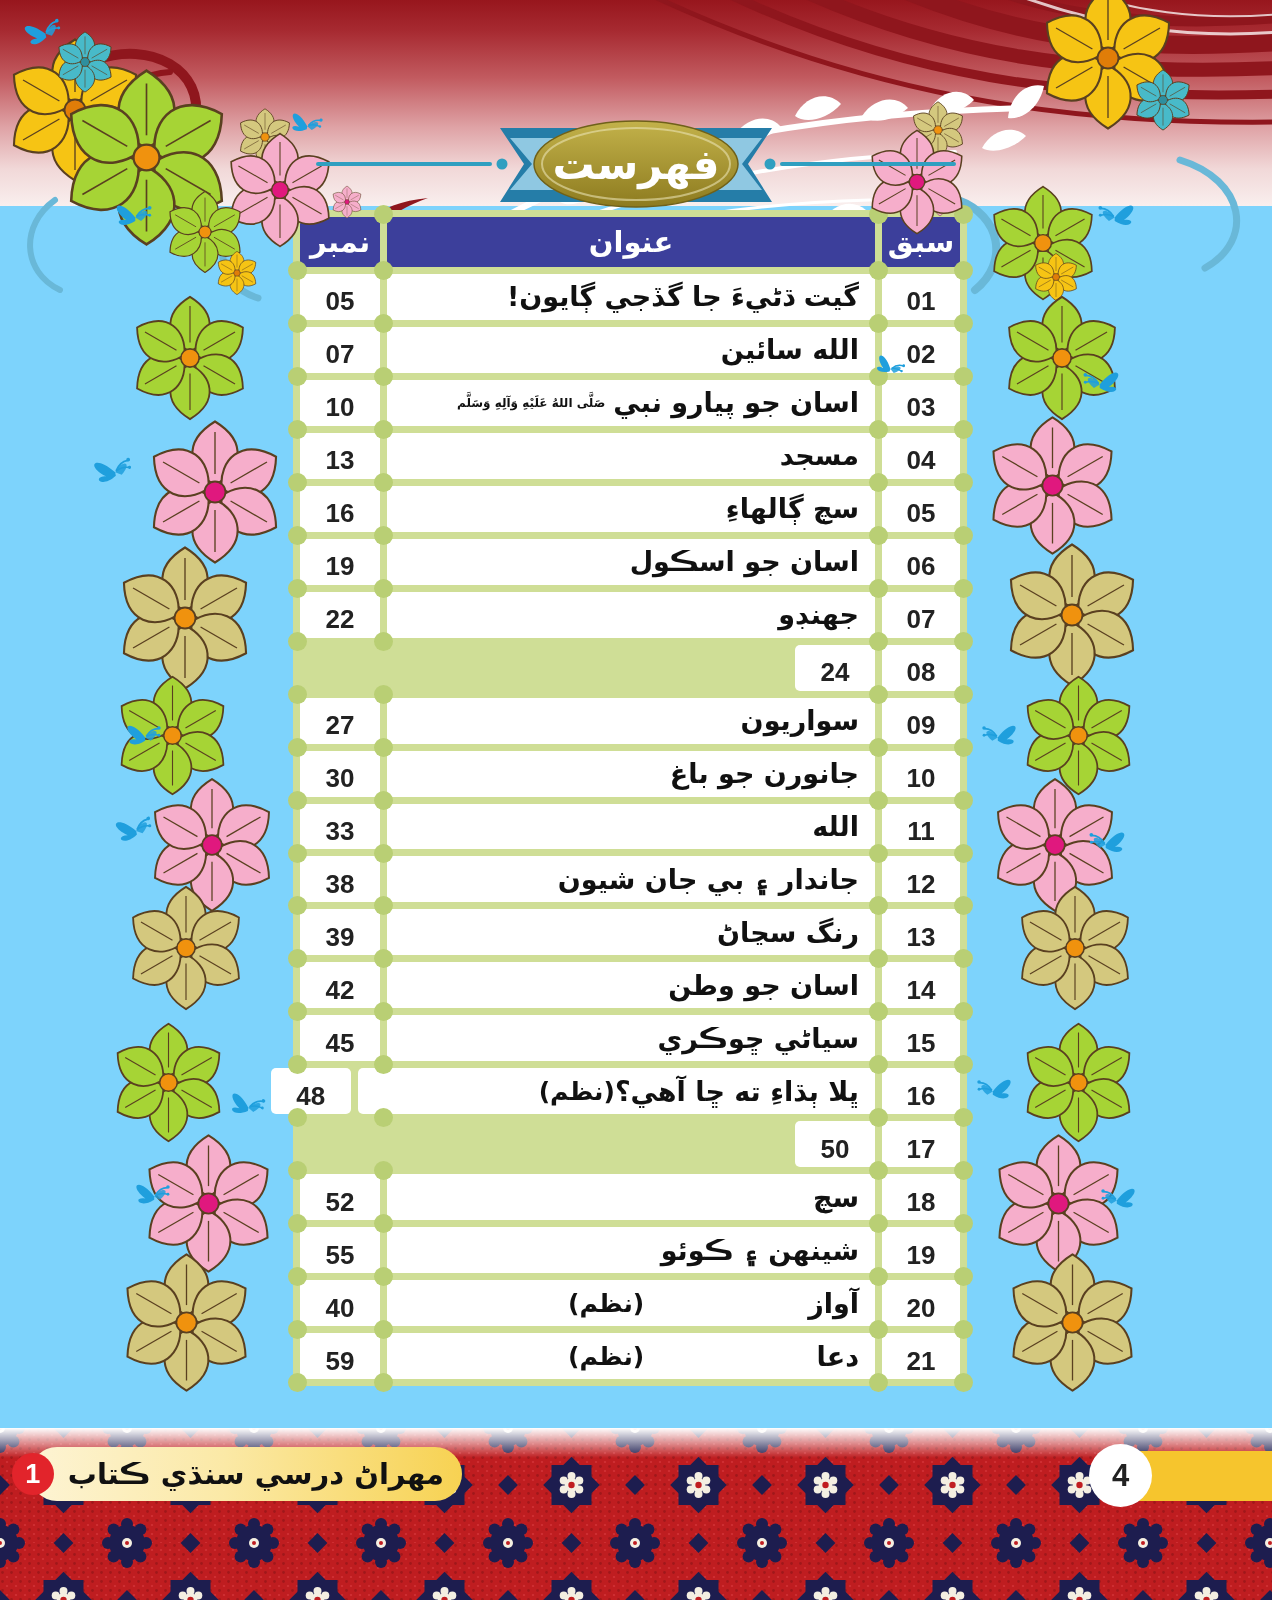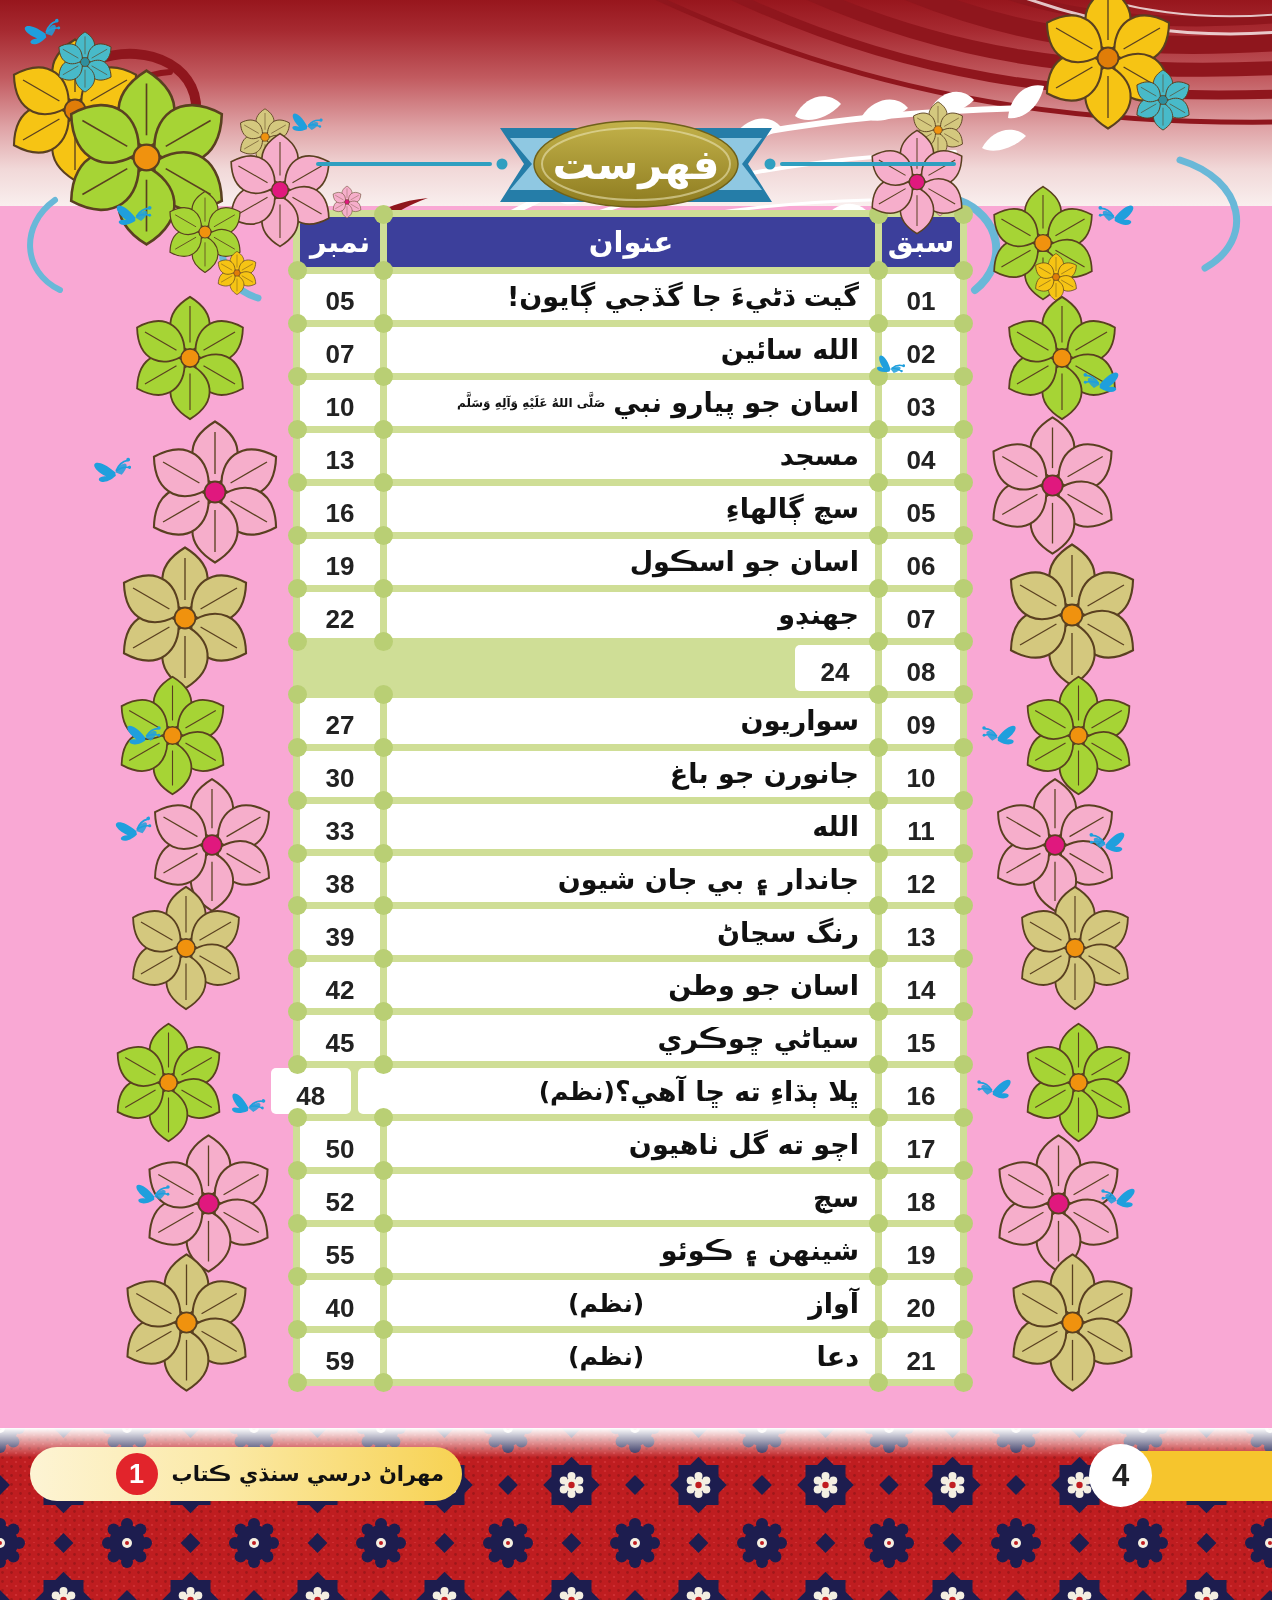--- a/index.html
+++ b/index.html
@@ -1,16 +1,16 @@
 <!DOCTYPE html>
 <html style="--table_green: #cfde96; --dot_green: #b9cf74; --header_blue: #3c3f9b; --badge_teal: #2f9fc0; --band_yellow: #f6c52d; --circle_red: #e2242b; --ajrak_red: #bf1d20; --ajrak_navy: #1d1d4f;"><head>
 <meta charset="utf-8">
 <style>
   html,body{margin:0;padding:0;background:#fff;}
-  .page{position:relative;width:1272px;height:1600px;overflow:hidden;background:#f9a8d4;
+  .page{position:relative;width:1272px;height:1600px;overflow:hidden;background:#7dd3fc;
         font-family:"DejaVu Sans",sans-serif;}
   
   .header-band{position:absolute;left:0;top:0;width:1272px;height:206px;z-index:1;
     background:linear-gradient(180deg,#97161d 0%,#a72a31 15%,#c25b60 38%,#dfa3a6 62%,#f1d8d8 82%,#f9efee 100%);}
   .hart{position:absolute;left:0;top:0;overflow:visible;}
   
   .badge-wrap{position:absolute;left:296px;top:118px;width:680px;height:96px;z-index:4;}
   .badge-text{font-weight:bold;}
   
   .toc{position:absolute;left:293px;top:210px;width:674px;height:1176px;z-index:2;
@@ -36,21 +36,21 @@
   #dots{position:absolute;left:0;top:0;right:0;bottom:0;pointer-events:none;}
   .dot{position:absolute;width:19px;height:19px;border-radius:50%;}
   
   #decor{position:absolute;left:0;top:0;width:1272px;height:1600px;z-index:3;pointer-events:none;}
   .dec{position:absolute;}
   
   .footer-pattern{position:absolute;left:0;top:1428px;width:1272px;height:172px;z-index:1;}
   .book-band{position:absolute;left:30px;top:1447px;width:432px;height:54px;z-index:3;
     border-radius:27px;background:linear-gradient(90deg,#fdf4d4 0%,#fbe9a6 45%,#f7d252 100%);
     display:flex;direction:rtl;align-items:center;gap:14px;padding-right:18px;box-sizing:border-box;}
-  .book-label{font-size:21px;font-weight:bold;color:#111;white-space:nowrap;}
+  .book-label{font-size:29px;font-weight:bold;color:#111;white-space:nowrap;}
   .book-num-circle{width:42px;height:42px;border-radius:50%;background:var(--circle_red,#e2242b);
     color:#fff;display:flex;align-items:center;justify-content:center;
     font-family:"Liberation Sans",sans-serif;font-size:27px;font-weight:bold;flex:none;}
   .page-band{position:absolute;right:0;top:1451px;width:177px;height:50px;z-index:3;
     background:var(--band_yellow,#f6c52d);border-radius:25px 0 0 25px;}
   .page-circle{position:absolute;left:-6px;top:-7px;width:63px;height:63px;border-radius:50%;
     background:#fff;display:flex;align-items:center;justify-content:center;
     font-family:"Liberation Sans",sans-serif;font-size:31px;font-weight:bold;color:#222;}
 </style>
 </head>
@@ -331,24 +331,20 @@
         <span class="poem" dir="rtl">(نظم)</span>
       </div>
       <div class="cell pagenum">
         <span class="page-num">48</span>
       </div>
     </div>
 
     <div class="trow">
       <div class="cell lesson">
         <span class="lesson-num">17</span>
-      </div>
-      <div class="cell title">
-        <span class="title-text" dir="rtl">اچو ته گل ٺاهيون</span>
-
       </div>
       <div class="cell pagenum">
         <span class="page-num">50</span>
       </div>
     </div>
 
     <div class="trow">
       <div class="cell lesson">
         <span class="lesson-num">18</span>
       </div>

